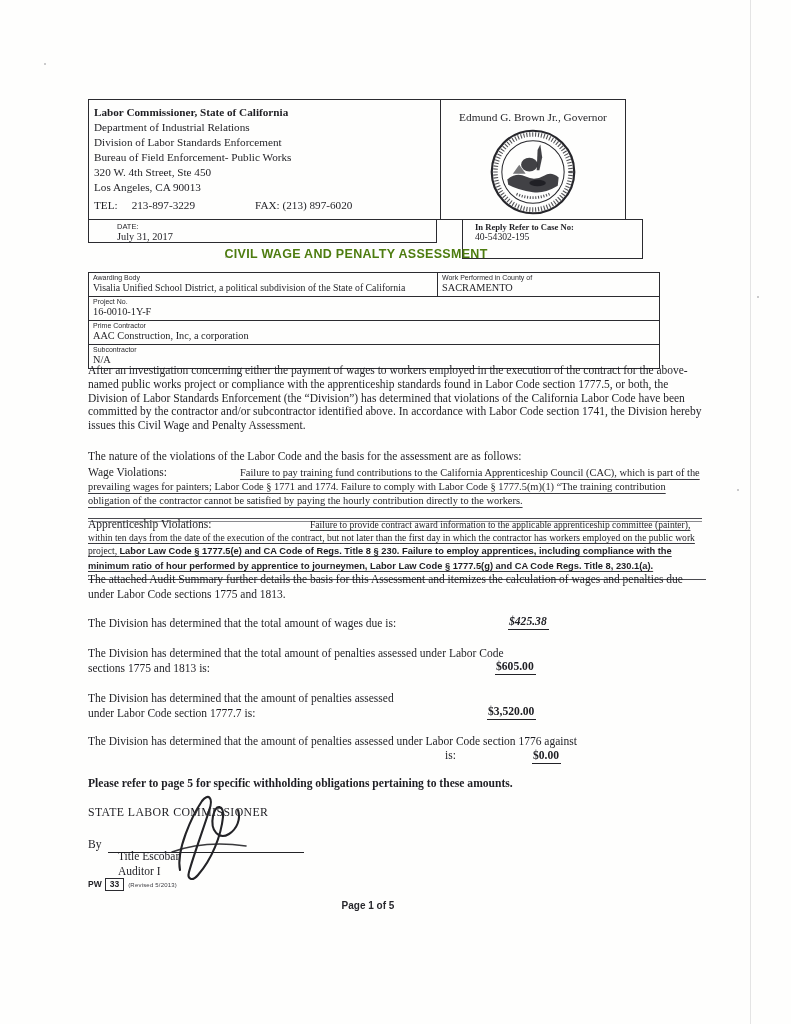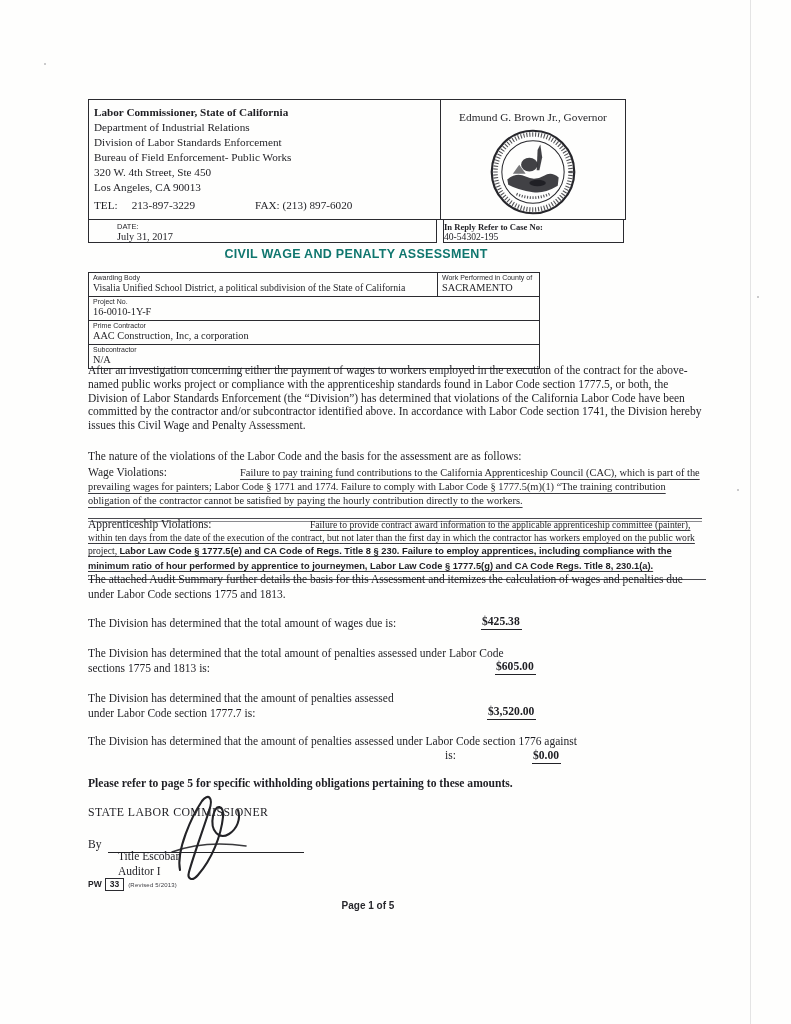--- a/index.html
+++ b/index.html
@@ -21,29 +21,29 @@
   .agency-line{font-size:11.2px; line-height:15.1px; white-space:nowrap;}
   .agency-line.first{font-weight:bold;}
   .telfax{font-size:11.2px; margin-top:3px; white-space:nowrap;}
   .telfax .num{margin-left:14px;text-align:right;}
   .telfax .faxlab{margin-left:60px;}
   .governor{font-size:11.3px;}
   .seal-wrap{margin-top:5px;}
   .date-box{left:88px; top:219px; width:349px; height:24px; border:1.4px solid #2b2b30; box-sizing:border-box; padding-left:28px;}
   .date-label{font-size:7.5px; font-family:"Liberation Sans",sans-serif; padding-top:2px; color:#26262b;}
   .date-value{font-size:10.3px; line-height:11px;}
-  .reply-box{left:443px; top:219px; width:181px; height:24px; border:1.4px solid #2b2b30; box-sizing:border-box; }
+  .reply-box{left:462px; top:219px; width:181px; height:40px; border:1.4px solid #2b2b30; box-sizing:border-box; padding-left:12px;}
   .reply-label{font-size:8.6px; font-weight:bold; padding-top:2px;}
   .reply-value{font-size:9.6px; line-height:10px;}
 
   .doc-title{left:88px; top:247px; width:536px; text-align:center;
-    font-family:"Liberation Sans",sans-serif; font-weight:bold; font-size:12.5px; letter-spacing:.3px; color:#0f766e;}
-
-  
-  .info-table{left:88px; top:272px; width:452px; border:1.6px solid #2b2b30; box-sizing:border-box;}
+    font-family:"Liberation Sans",sans-serif; font-weight:bold; font-size:12.5px; letter-spacing:.3px; color:#4d7c0f;}
+
+  
+  .info-table{left:88px; top:272px; width:572px; border:1.6px solid #2b2b30; box-sizing:border-box;}
   .itr{display:flex; border-top:1.4px solid #2b2b30;}
   .itr:first-child{border-top:none;}
   .itc{padding:1px 0 2px 4px; box-sizing:border-box;}
   .itc.c1{width:349px; border-right:1.4px solid #2b2b30;}
   .itc.c2{flex:1;}
   .itc.full{width:100%;}
   .cell-label{font-size:7px; font-family:"Liberation Sans",sans-serif; color:#2a2a2f; line-height:8px;}
   .cell-value{font-size:10.3px; line-height:12px; white-space:nowrap;}
 
   
@@ -56,21 +56,21 @@
   .vio .filled{font-size:10.4px; line-height:14px; text-decoration:underline; text-underline-offset:2.5px; text-decoration-thickness:.9px; text-decoration-color:#3a3a40;}
   .app{left:88px; top:518px; width:618px; padding-bottom:6px; border-bottom:1px solid #4a4a4f; line-height:13.2px;}
   .app-label{display:inline-block; width:222px; font-size:11.5px;}
   .app .filled1{font-size:9.6px; text-decoration:underline; text-underline-offset:2.4px; text-decoration-thickness:.9px; text-decoration-color:#3a3a40;}
   .app .filled2{font-size:9.3px; font-family:"Liberation Sans",sans-serif; font-weight:600; text-decoration:underline; text-underline-offset:2.4px; text-decoration-thickness:.9px; text-decoration-color:#3a3a40;}
   .audit{left:88px; top:572px; width:612px; line-height:15px;}
 
   .det{position:absolute; left:88px; width:620px; font-size:11.5px;}
   .det .ln{display:block; line-height:15.2px;}
   .amt{position:absolute; font-weight:bold; font-size:11.6px; border-bottom:1.3px solid #222227; padding:0 2px 1px 1px; white-space:nowrap;}
-  .det1{top:616px;} .det1 .amt{left:393px; top:-1px;}
+  .det1{top:616px;} .det1 .amt{left:420px; top:-1px;font-style:italic;}
   .det2{top:646px;} .det2 .amt{left:407px; top:14px;}
   .det3{top:691px;} .det3 .amt{left:399px; top:14px;}
   .det4{top:734px;} .det4 .is-word{position:absolute; left:357px; top:15px;}
   .det4 .amt{left:444px; top:15px;}
 
   .note{left:88px; top:777px; width:620px; font-weight:bold; font-size:11.6px;}
   .office{left:88px; top:805px; font-size:11.8px; letter-spacing:.4px;}
   .sig-row{left:88px; top:836px; width:320px; height:22px;}
   .by-label{position:absolute; left:0; top:2px; font-size:11.5px;}
   .sig-underline{position:absolute; left:20px; top:16px; width:196px; border-bottom:1.4px solid #232327;}

